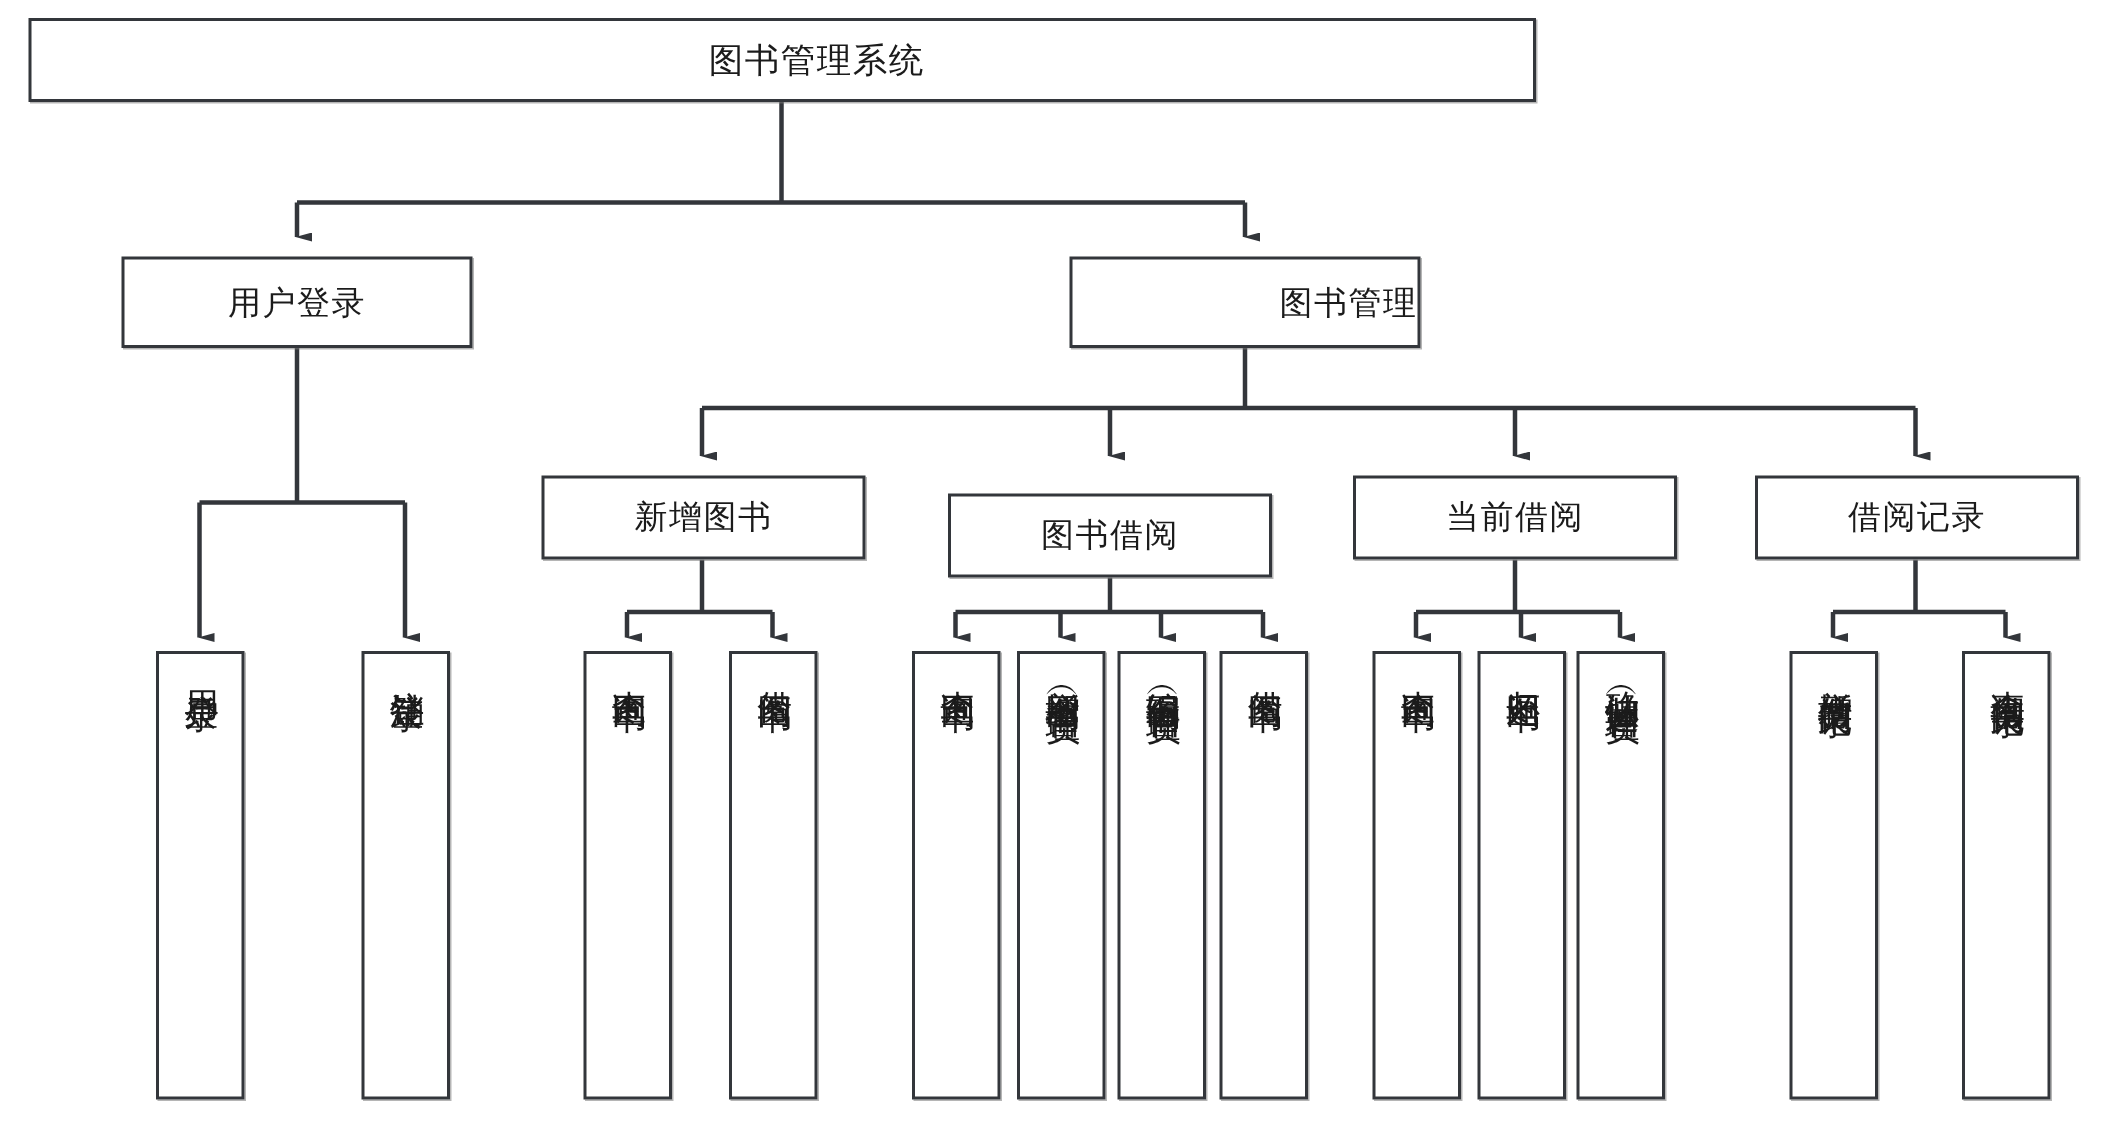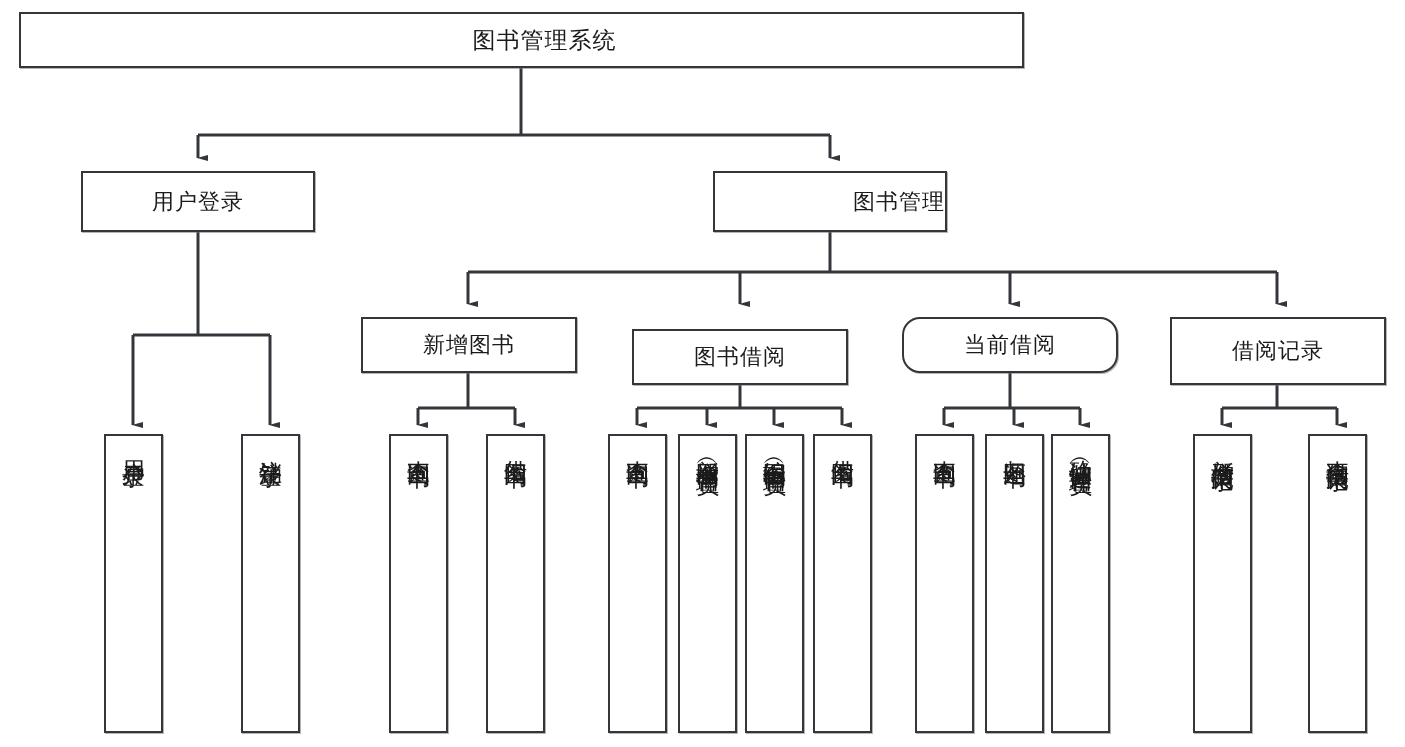--- a/index.html
+++ b/index.html
@@ -136,24 +136,24 @@
   <div class="node-box level1" style="left:713px; top:171px; width:234px; height:61px;justify-content:flex-end;">
     <span class="hlabel">图书管理</span>
   </div>
 
   <div class="node-box level1" style="left:361px; top:317px; width:216px; height:56px;">
     <span class="hlabel">新增图书</span>
   </div>
   <div class="node-box level1" style="left:632px; top:317px; width:216px; height:56px;margin-top:12px;">
     <span class="hlabel">图书借阅</span>
   </div>
-  <div class="node-box level1" style="left:902px; top:317px; width:216px; height:56px;border-radius:18px;">
+  <div class="node-box level1" style="left:902px; top:317px; width:216px; height:56px;">
     <span class="hlabel">当前借阅</span>
   </div>
-  <div class="node-box level1" style="left:1170px; top:317px; width:216px; height:68px;">
+  <div class="node-box level1" style="left:1170px; top:317px; width:216px; height:56px;">
     <span class="hlabel">借阅记录</span>
   </div>
 
   <div class="node-box leaf" style="left:104px; top:434px; width:59px; height:299px;">
     <span class="vlabel">用户登录</span>
   </div>
   <div class="node-box leaf" style="left:241px; top:434px; width:59px; height:299px;">
     <span class="vlabel">注销登录</span>
   </div>
 

